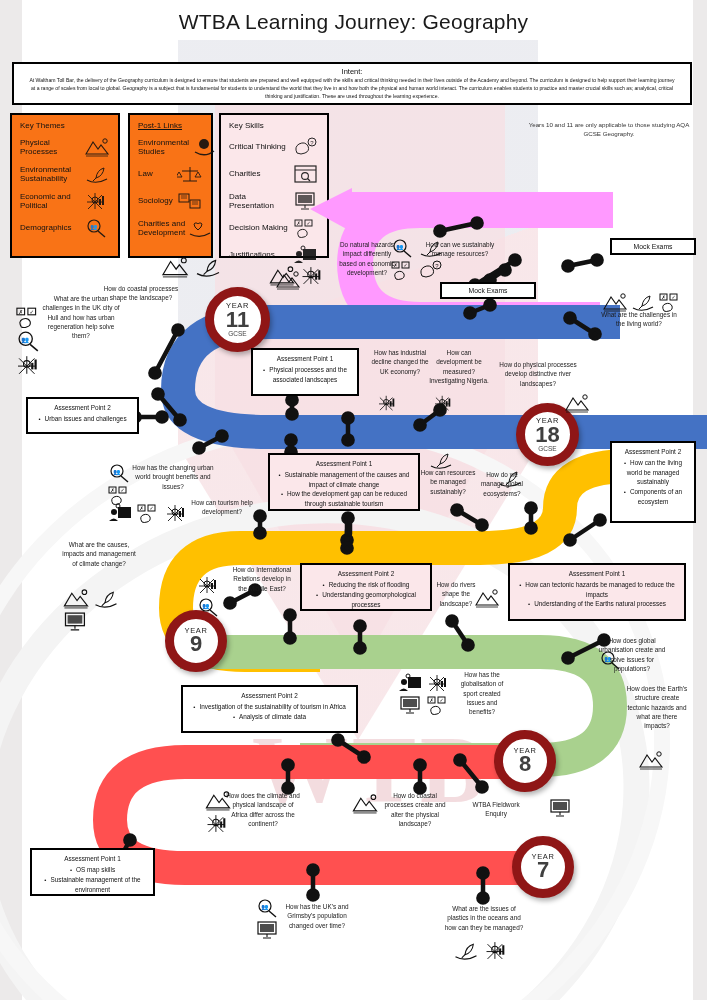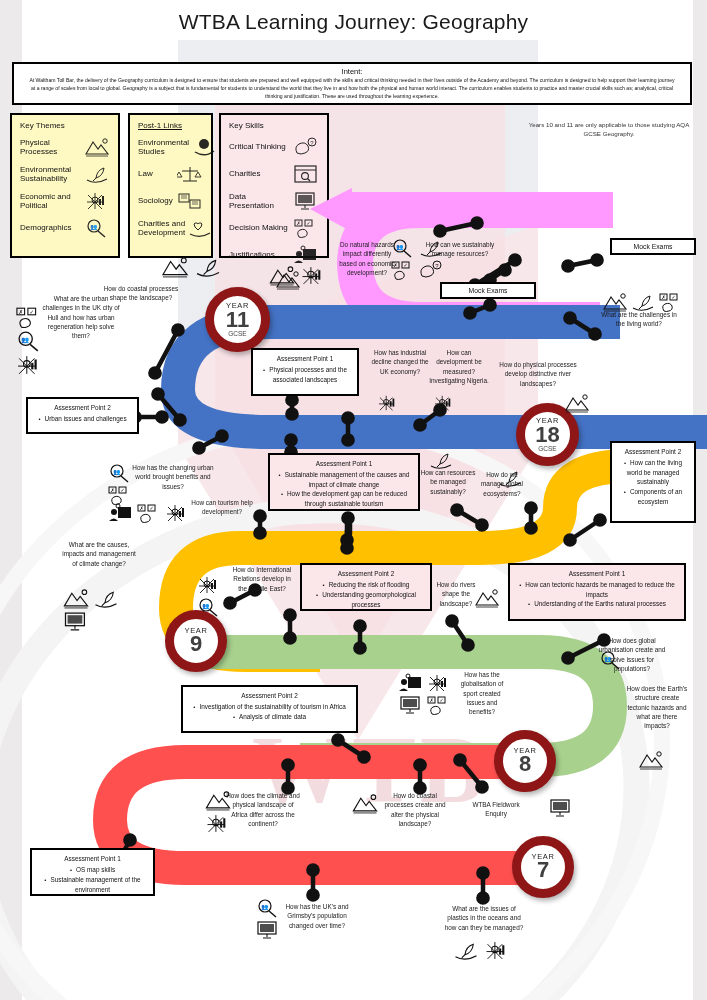--- a/index.html
+++ b/index.html
@@ -59,21 +59,21 @@
   
   .intent{
     position:absolute;left:12px;top:62px;width:680px;height:43px;
     border:2px solid #000;background:#fff;box-sizing:border-box;
     padding:3px 14px 0 14px;
   }
   .intent-h{text-align:center;font-size:7.5px;color:#111;margin-bottom:1px;}
   .intent-b{text-align:center;font-size:5.1px;line-height:1.55;color:#111;}
 
   
-  .box{position:absolute;border:2px solid #000;background:#fef9c3;box-sizing:border-box;}
+  .box{position:absolute;border:2px solid #000;background:#f97316;box-sizing:border-box;}
   .kbox{padding:6px 8px;}
   .kbox .hd{font-size:8px;color:#111;margin-bottom:7px;}
   .kbox .hd.u{text-decoration:underline;}
   .krow{display:flex;align-items:center;justify-content:space-between;margin-bottom:7px;
         font-size:8px;color:#111;line-height:1.15;}
   .krow .lbl{padding-right:3px;}
   .ic{flex:0 0 auto;width:26px;height:20px;opacity:.9;}
   .ic svg{display:block;width:26px;height:20px;}
 
   #box-themes{left:10px;top:113px;width:110px;height:145px;}

